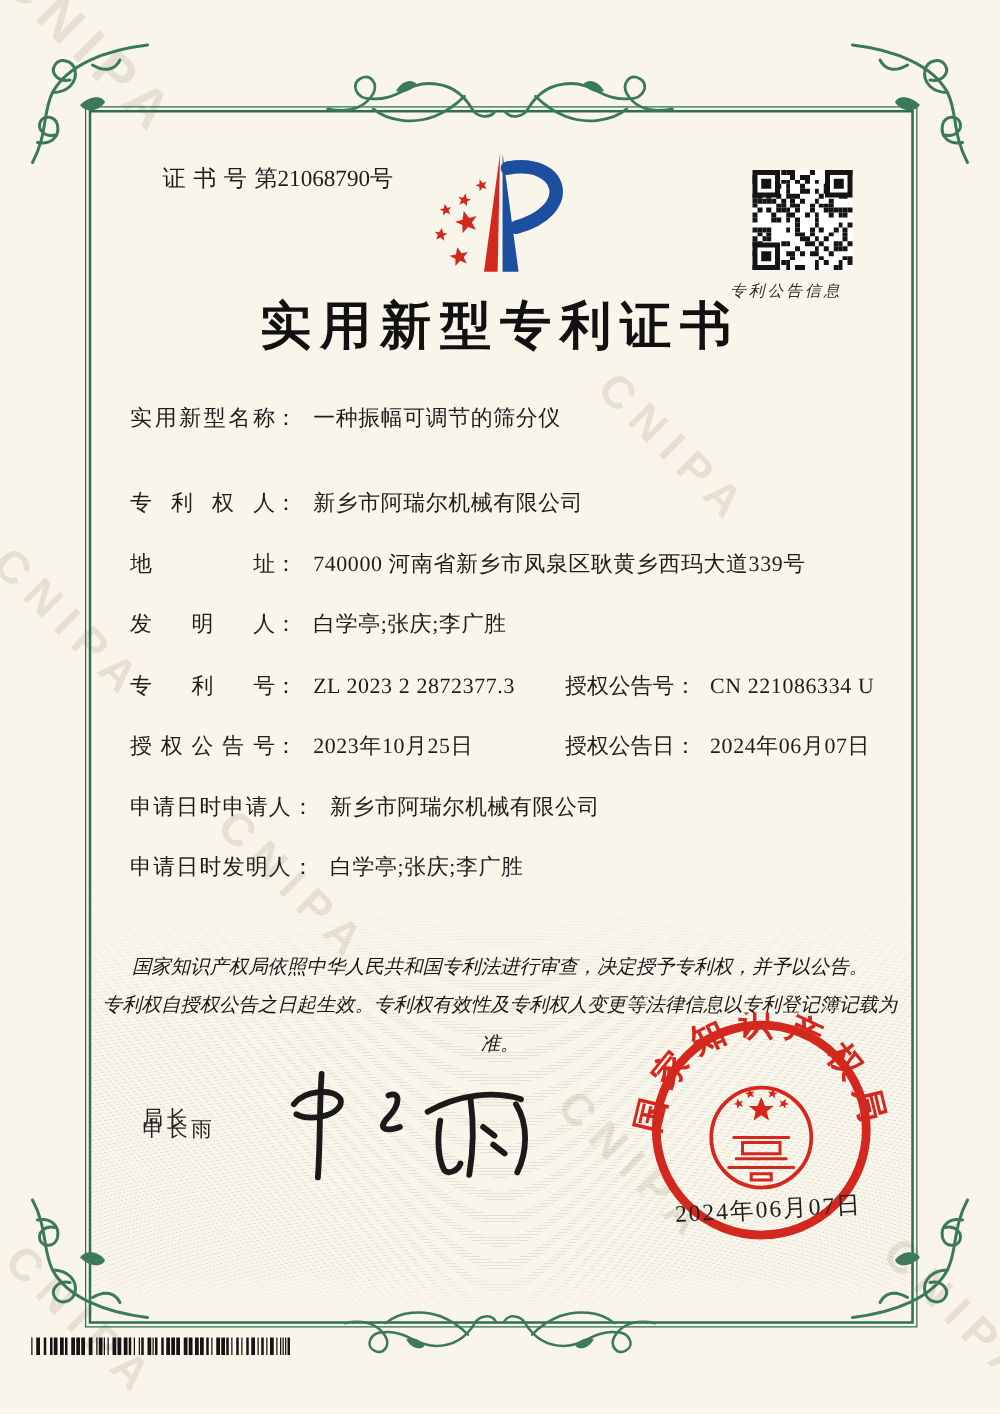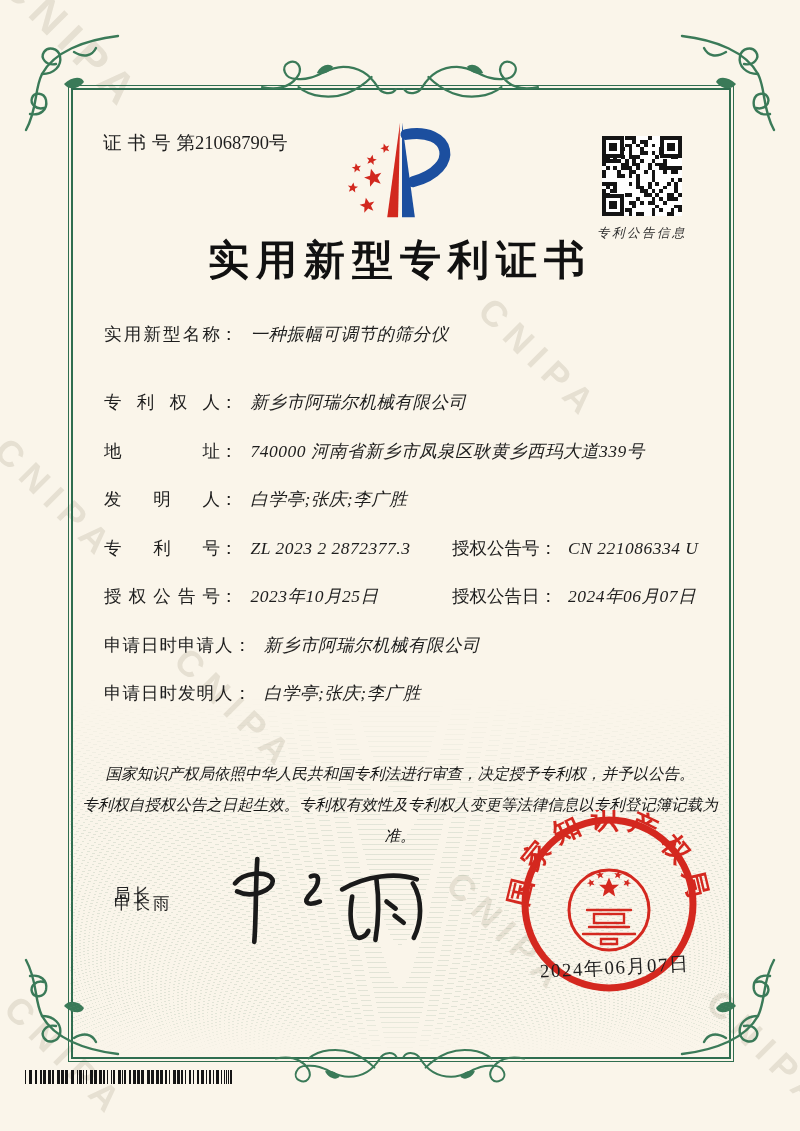--- a/index.html
+++ b/index.html
@@ -19,44 +19,44 @@
   .frame{
     position:absolute;left:68px;top:85px;width:664px;height:975px;
     border:1px solid var(--green,#2f6e50);
   }
   .frame .inner{
     position:absolute;inset:2px;border:2.5px solid var(--green,#2f6e50);
   }
   .orn{position:absolute;color:#3a7a58;}
   
   .certno{position:absolute;left:103px;top:130px;font-size:18.5px;}
-  .certno .sp{letter-spacing:6px;}
+  .certno .sp{letter-spacing:6px;margin-left:27px;}
   .logo{position:absolute;left:330px;top:114px;width:148px;height:112px;}
-  .qrblock{position:absolute;left:584px;top:136px;width:116px;text-align:center;}
+  .qrblock{position:absolute;left:584px;top:136px;width:116px;}
   .qr{position:relative;width:80px;height:80px;margin:0 auto;background:#fff;}
   .qr-modules{position:absolute;inset:0;display:grid;grid-template-columns:repeat(21,1fr);grid-template-rows:repeat(21,1fr);}
   .qr-modules i{display:block;}
   .qr-modules i.on{background:#141414;}
   .finder{position:absolute;width:22px;height:22px;background:#141414;}
   .finder::after{content:"";position:absolute;inset:4px;background:#fff;}
   .finder b{position:absolute;inset:7px;background:#141414;z-index:2;}
   .f-tl{left:0;top:0}.f-tr{right:0;top:0}.f-bl{left:0;bottom:0}
   .qrcaption{margin-top:9px;font-size:12.5px;letter-spacing:2.5px;color:#2a2a2a;font-style:italic;}
   .title{
     position:absolute;left:0;top:233px;width:100%;text-align:center;
     font-size:41px;font-weight:bold;letter-spacing:7px;color:#111;
   }
   
   .fields{position:absolute;left:104px;top:322px;width:606px;font-size:17.5px;}
   .frow{position:relative;height:48.5px;white-space:nowrap;}
   .frow.first{margin-bottom:19.5px;}
   .flabel{display:inline-block;width:116px;text-align:justify;text-align-last:justify;vertical-align:bottom;}
   .flabel.wide{width:auto;text-align-last:auto;letter-spacing:1px;}
   .colon{display:inline-block;}
-  .fvalue{margin-left:13px;letter-spacing:0.5px;font-style:italic;}
+  .fvalue{margin-left:13px;letter-spacing:0.5px;}
   .fright{position:absolute;left:348px;top:0;}
   .fright .fvalue{margin-left:11px;text-align:right;}
   
   .statement{
     position:absolute;left:75px;top:758px;width:650px;text-align:center;
     font-size:15.5px;line-height:31px;color:#151515;font-style:italic;
   }
   
   .guilloche{
     position:absolute;left:70px;top:698px;width:660px;height:358px;

